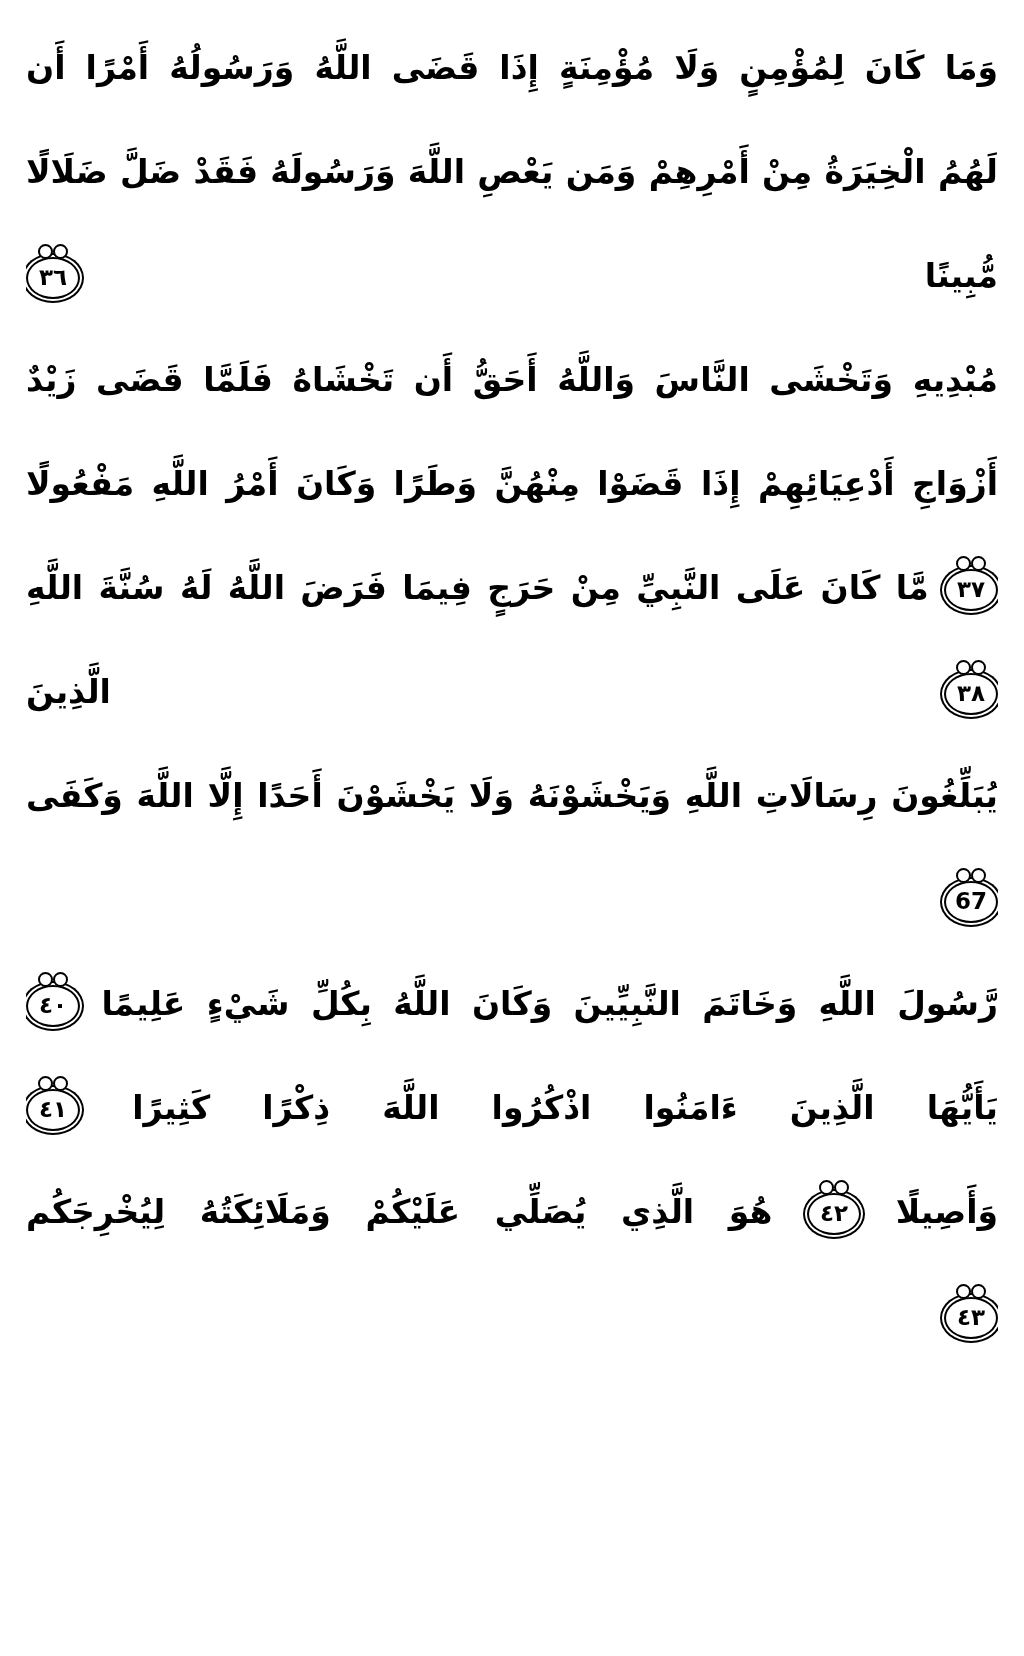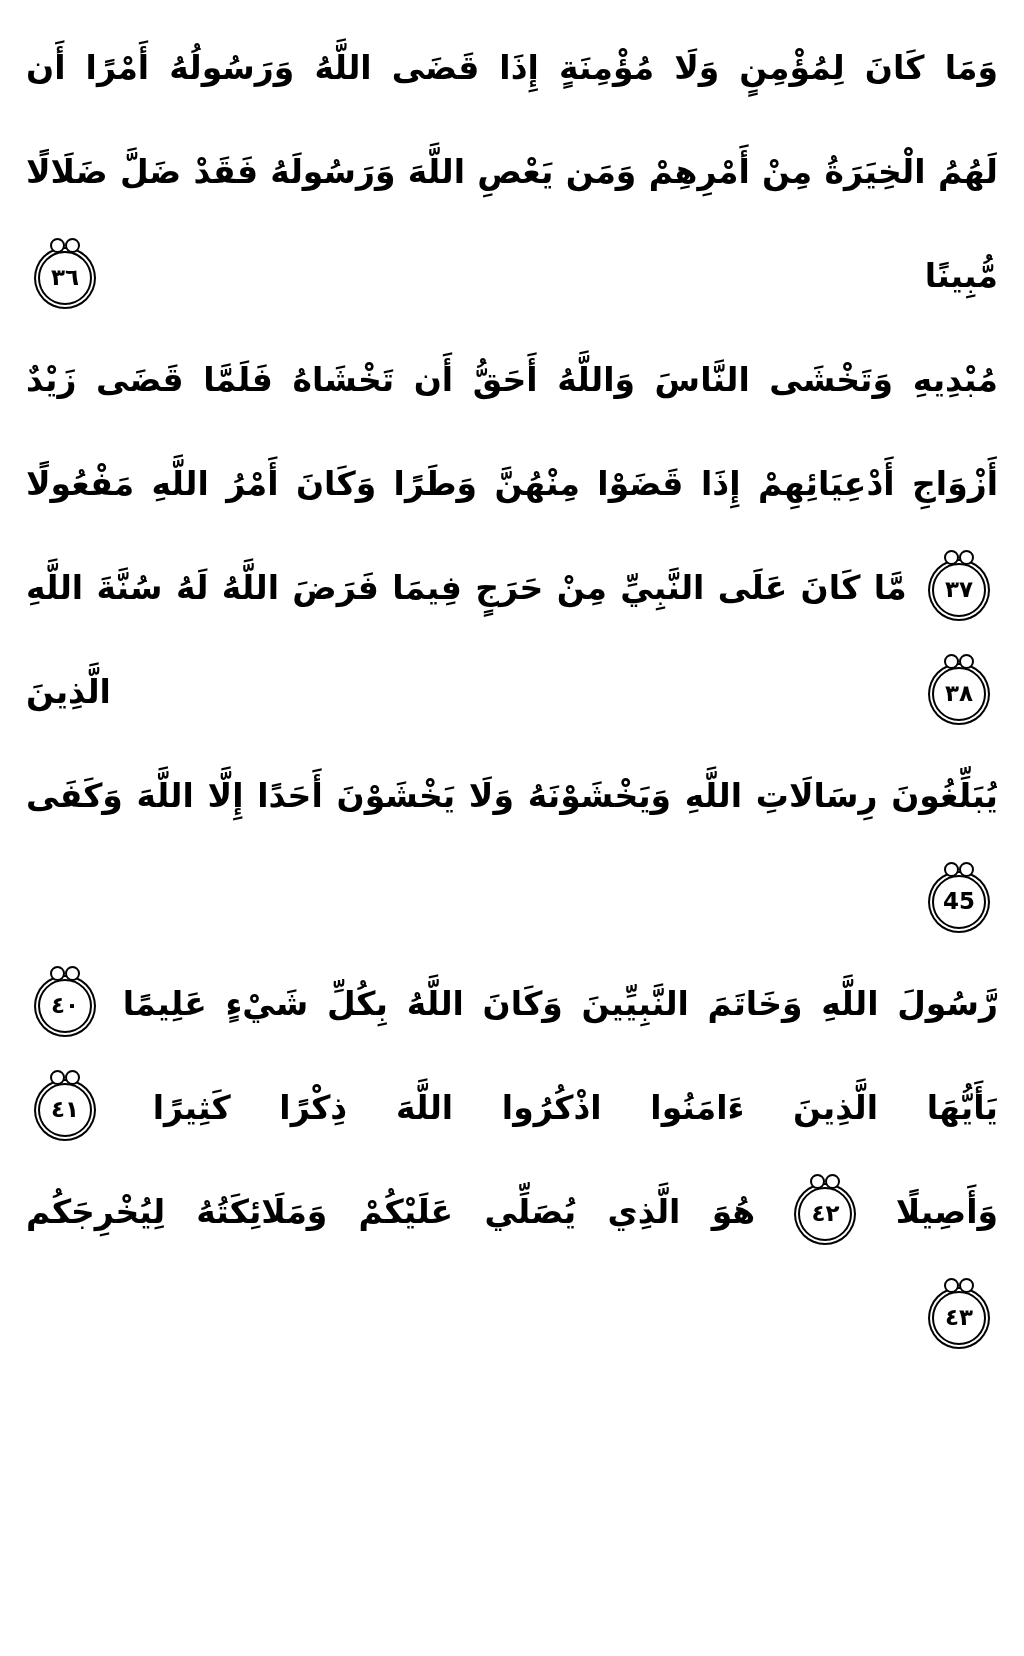--- a/index.html
+++ b/index.html
@@ -35,28 +35,28 @@
   }
   .ayah-text {
     letter-spacing: 0.5px;
   }
   .ayah-marker {
     display: inline-flex;
     align-items: center;
     justify-content: center;
     box-sizing: border-box;
     width: 54px;
-    height: 54px;
+    height: 42px;
     border: 2px solid #000000;
     border-radius: 50%;
     box-shadow: 0 0 0 2px #ffffff, 0 0 0 4px #000000;
     background: #ffffff;
     vertical-align: middle;
     position: relative;
-    margin: 0 12px;
+    margin: 0 0;
     line-height: 1;
   }
   
   .ayah-marker::before,
   .ayah-marker::after {
     content: "";
     position: absolute;
     top: -15px;
     width: 11px;
     height: 11px;
@@ -84,21 +84,21 @@
     <div class="mushaf-line" dir="rtl"><span class="ayah-text">مُبْدِيهِ وَتَخْشَى النَّاسَ وَاللَّهُ أَحَقُّ أَن تَخْشَاهُ فَلَمَّا قَضَى زَيْدٌ</span></div>
     <div class="mushaf-line" dir="rtl"><span class="ayah-text">أَزْوَاجِ أَدْعِيَائِهِمْ إِذَا قَضَوْا مِنْهُنَّ وَطَرًا وَكَانَ أَمْرُ اللَّهِ مَفْعُولًا</span></div>
     <div class="mushaf-line" dir="rtl"><span class="ayah-marker">
         <span class="ayah-num">٣٧</span>
       </span> <span class="ayah-text">مَّا كَانَ عَلَى النَّبِيِّ مِنْ حَرَجٍ فِيمَا فَرَضَ اللَّهُ لَهُ سُنَّةَ اللَّهِ فِي</span></div>
     <div class="mushaf-line" dir="rtl"> <span class="ayah-marker">
         <span class="ayah-num">٣٨</span>
       </span> <span class="ayah-text">الَّذِينَ</span></div>
     <div class="mushaf-line" dir="rtl"><span class="ayah-text">يُبَلِّغُونَ رِسَالَاتِ اللَّهِ وَيَخْشَوْنَهُ وَلَا يَخْشَوْنَ أَحَدًا إِلَّا اللَّهَ وَكَفَى</span></div>
     <div class="mushaf-line" dir="rtl"> <span class="ayah-marker">
-        <span class="ayah-num">45</span>
+        <span class="ayah-num">67</span>
       </span> </div>
     <div class="mushaf-line" dir="rtl"><span class="ayah-text">رَّسُولَ اللَّهِ وَخَاتَمَ النَّبِيِّينَ وَكَانَ اللَّهُ بِكُلِّ شَيْءٍ عَلِيمًا</span> <span class="ayah-marker">
         <span class="ayah-num">٤٠</span>
       </span></div>
     <div class="mushaf-line" dir="rtl"><span class="ayah-text">يَأَيُّهَا الَّذِينَ ءَامَنُوا اذْكُرُوا اللَّهَ ذِكْرًا كَثِيرًا</span> <span class="ayah-marker">
         <span class="ayah-num">٤١</span>
       </span> </div>
     <div class="mushaf-line" dir="rtl"><span class="ayah-text">وَأَصِيلًا</span> <span class="ayah-marker">
         <span class="ayah-num">٤٢</span>
       </span> <span class="ayah-text">هُوَ الَّذِي يُصَلِّي عَلَيْكُمْ وَمَلَائِكَتُهُ لِيُخْرِجَكُم</span></div>

